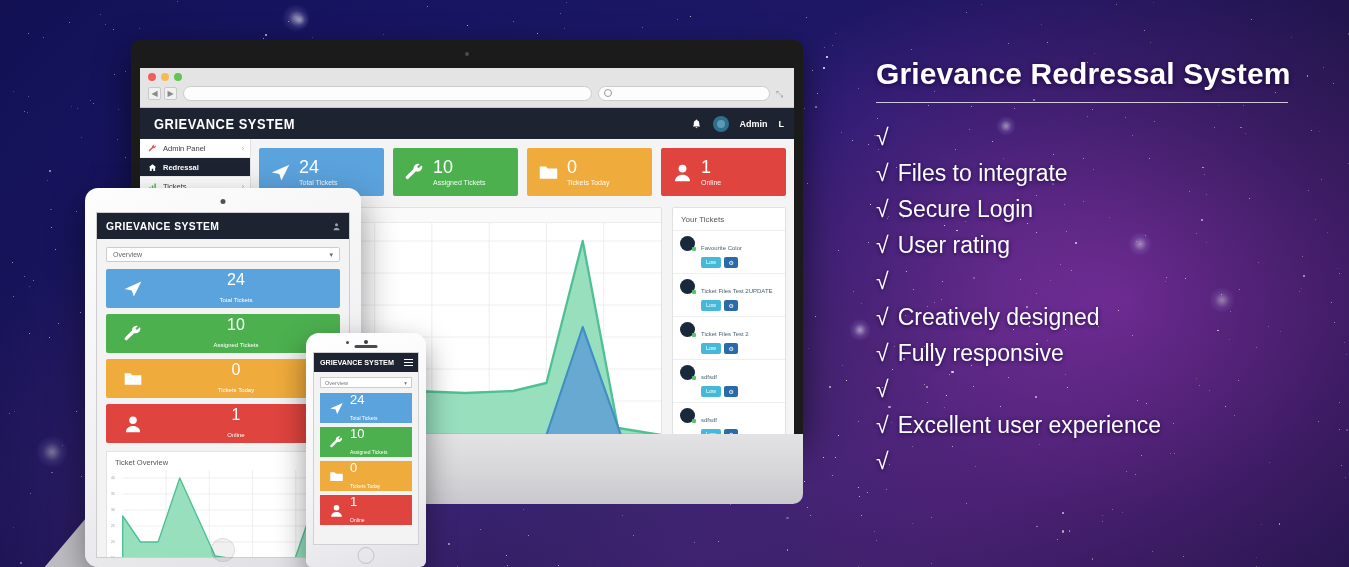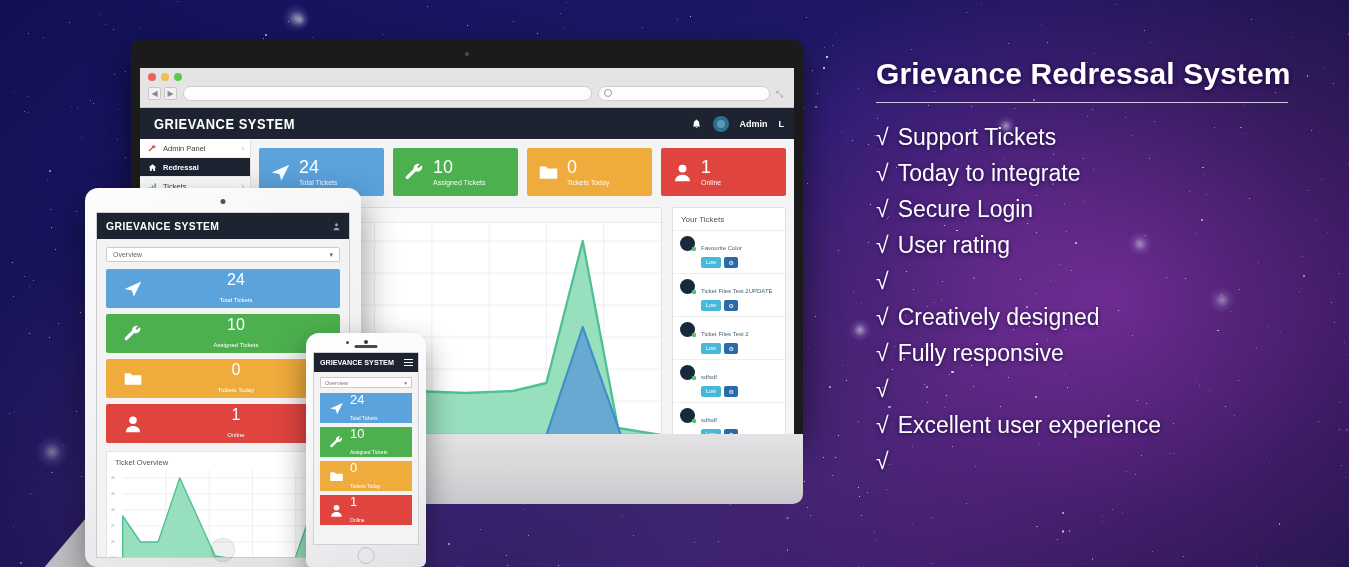--- a/index.html
+++ b/index.html
@@ -1235,25 +1235,24 @@
     </div>
     <div class="ph-home"></div>
   </div>
 
   <div class="right-panel">
     <div class="title-main">Grievance Redressal System</div>
     <div class="title-rule"></div>
     <ul class="feature-list" id="feature-list">
         <li class="feature-item">
           <span class="feature-check">√</span>
-          <span>Support Tickets</span>
         </li>
         <li class="feature-item">
           <span class="feature-check">√</span>
-          <span>Today to integrate</span>
+          <span>Files to integrate</span>
         </li>
         <li class="feature-item">
           <span class="feature-check">√</span>
           <span>Secure Login</span>
         </li>
         <li class="feature-item">
           <span class="feature-check">√</span>
           <span>User rating</span>
         </li>
         <li class="feature-item">

